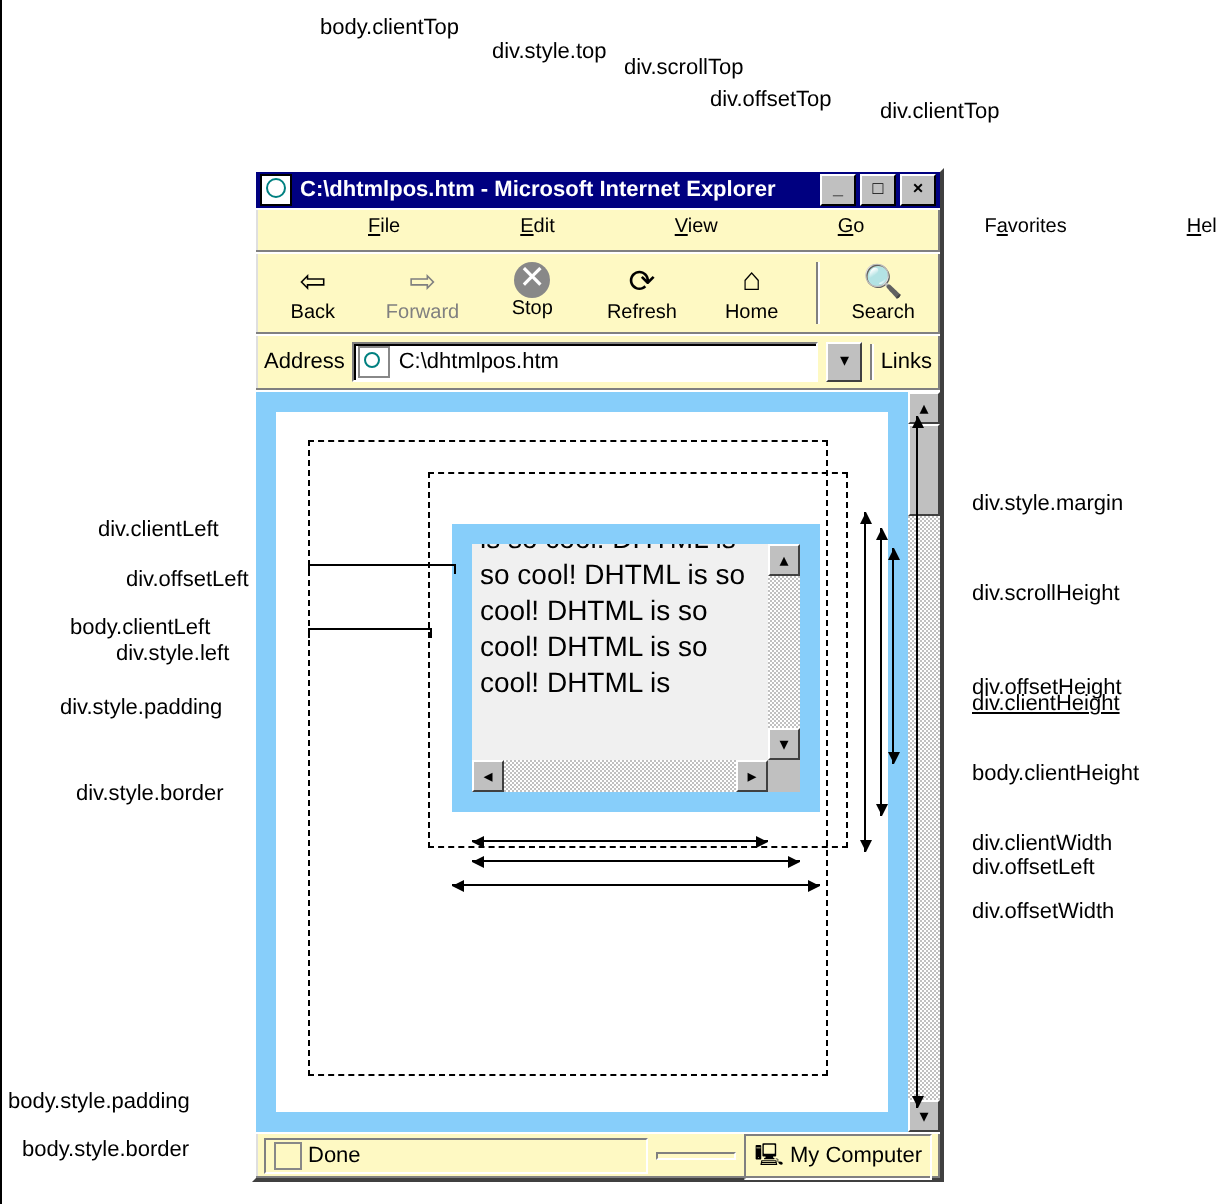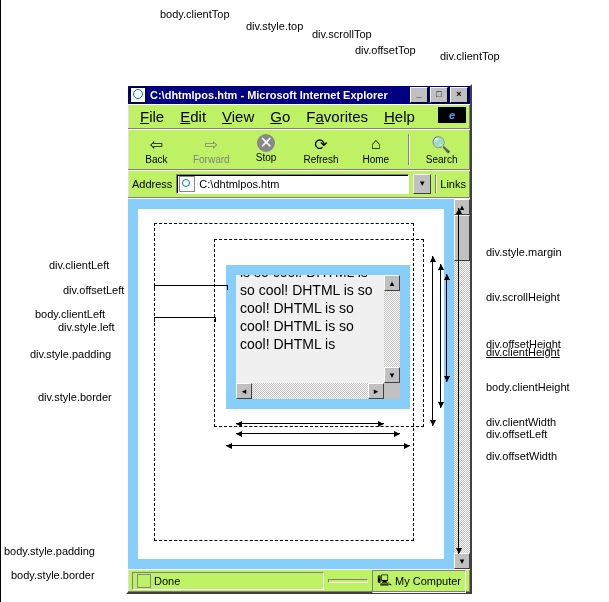--- a/index.html
+++ b/index.html
@@ -46,21 +46,21 @@
   }
   .arrowline-v::before { top: 0; border-bottom: 6px solid #000; }
   .arrowline-v::after { bottom: 0; border-top: 6px solid #000; }
 
   
   .window {
     position: absolute;
     left: 126px;
     top: 84px;
     width: 342px;
-    background: #bef264;
+    background: #fef9c3;
     border: 2px solid #fff;
     border-right-color: #404040;
     border-bottom-color: #404040;
     box-shadow: inset -1px -1px 0 #808080, inset 1px 1px 0 #dfdfdf;
   }
   .titlebar {
     background: #000080;
     color: #fff;
     height: 18px;
     display: flex;
@@ -99,21 +99,22 @@
     font-family: Arial;
   }
   .menubar {
     display: flex;
     padding: 2px 4px;
     border-top: 1px solid #fff;
     border-bottom: 1px solid #808080;
   }
   .menu-item {
     padding: 1px 8px;
-    font-size: 15px;
+    font-size: 10px;
+    margin-left: 44px;
   }
   .menu-item span { text-decoration: underline; }
   .ie-logo-box {
     margin-left: auto;
     width: 28px; height: 16px;
     background: #000;
     display:flex;align-items:center;justify-content:center;
     color:#4af;
     font-weight:bold;
     font-style:italic;

